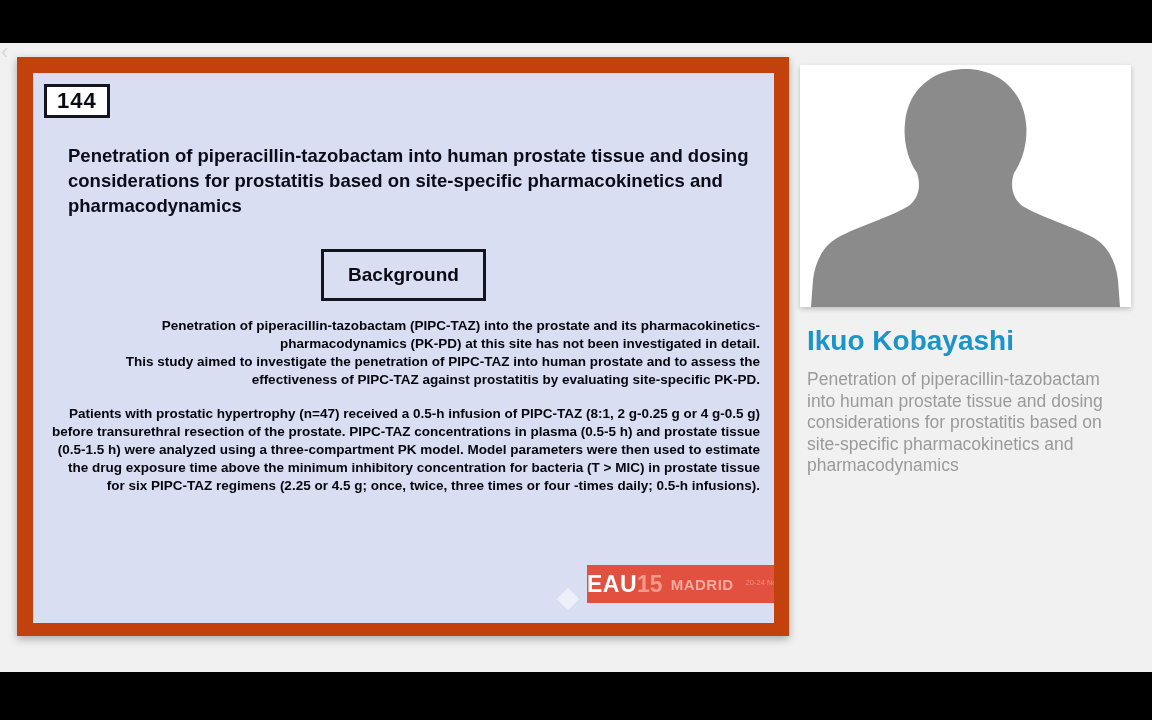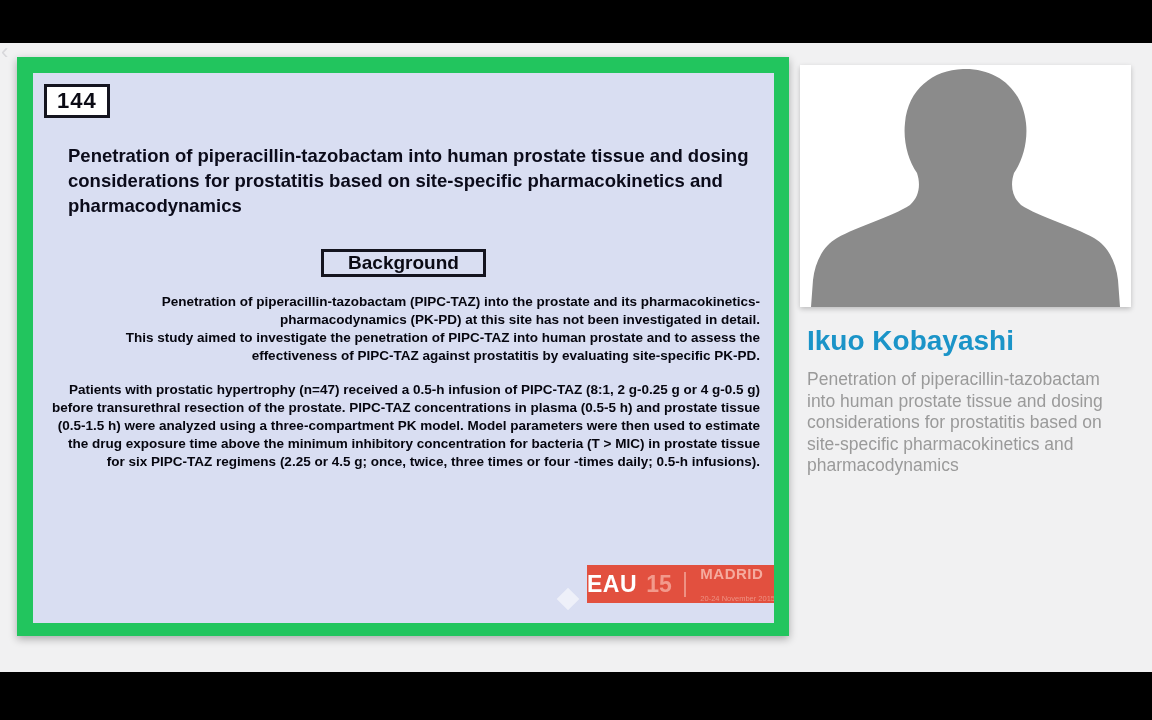--- a/index.html
+++ b/index.html
@@ -11,56 +11,56 @@
   .bar { position: absolute; left: 0; width: 1152px; background: #000; }
   .bar.top { top: 0; height: 43px; }
   .bar.bottom { bottom: 0; height: 48px; }
   .back-chevron {
     position: absolute; left: 1px; top: 42px; color: #d8d8db;
     font-size: 22px; line-height: 20px; cursor: pointer; user-select: none;
   }
   
   .slide-card {
     position: absolute; left: 17px; top: 57px; width: 772px; height: 579px;
-    background: #22c55e; box-shadow: 0 3px 8px rgba(0,0,0,0.3);
+    background: #c2410c; box-shadow: 0 3px 8px rgba(0,0,0,0.3);
   }
   .slide-inner {
     position: absolute; left: 16px; top: 16px; width: 741px; height: 550px;
     background: #d9def2; color: #07071a; overflow: hidden;
   }
   .poster-number {
     display: inline-block; margin: 11px 0 0 11px; padding: 1px 10px;
     border: 3px solid #14141f; background: #ffffff;
     font-size: 22px; font-weight: bold; letter-spacing: 1px; color: #0a0a14;
   }
   .slide-title {
     margin: 25px 16px 0 35px; width: 692px;
     font-size: 18.5px; line-height: 25px; font-weight: bold; color: #0b0b1a;
   }
   .heading-row { text-align: center; margin-top: 31px; }
   .heading-row.methods { margin-top: 28px; }
   .section-heading {
-    display: inline-block; border: 3px solid #14141f; padding: 0 24px;
+    display: inline-block; border: 3px solid #14141f; padding: 12px 24px;
     font-size: 19px; font-weight: bold; color: #0a0a14; background: transparent;
   }
   .body-par {
     margin: 16px 12px 0 15px; width: 712px;
     font-size: 13.5px; line-height: 18px; font-weight: bold;
     color: #06060f; text-indent: 9px; text-align: right;
   }
   .body-par.cont { margin-top: 0; }
   
   .eau-logo {
     position: absolute; left: 554px; top: 492px; width: 188px; height: 38px;
     background: #e2503f; display: flex; align-items: center; justify-content: space-between;
   }
   .eau-brand { color: #ffffff; font-size: 23px; font-weight: bold; letter-spacing: 0.5px; }
   .eau-year { color: #f29a8c; font-size: 23px; font-weight: bold; }
   .eau-divider { width: 2px; height: 25px; background: #ee9183; margin: 0 5px 0 3px; }
-  .eau-city-col { display: flex; flex-direction: column; line-height: 1; gap: 12px; }
+  .eau-city-col { display: flex; flex-direction: row; line-height: 1; gap: 12px; }
   .eau-city { color: #f5ab9e; font-size: 15px; font-weight: bold; letter-spacing: 0.5px; }
   .eau-dates { color: #ee9183; font-size: 7.5px; margin-top: 2px; white-space: nowrap; }
   .watermark {
     position: absolute; left: 527px; top: 518px; width: 16px; height: 16px;
     background: rgba(255,255,255,0.55); transform: rotate(45deg);
   }
   
   .avatar-card {
     position: absolute; left: 800px; top: 65px; width: 331px; height: 242px;
     background: #ffffff; box-shadow: 0 2px 5px rgba(0,0,0,0.22);

